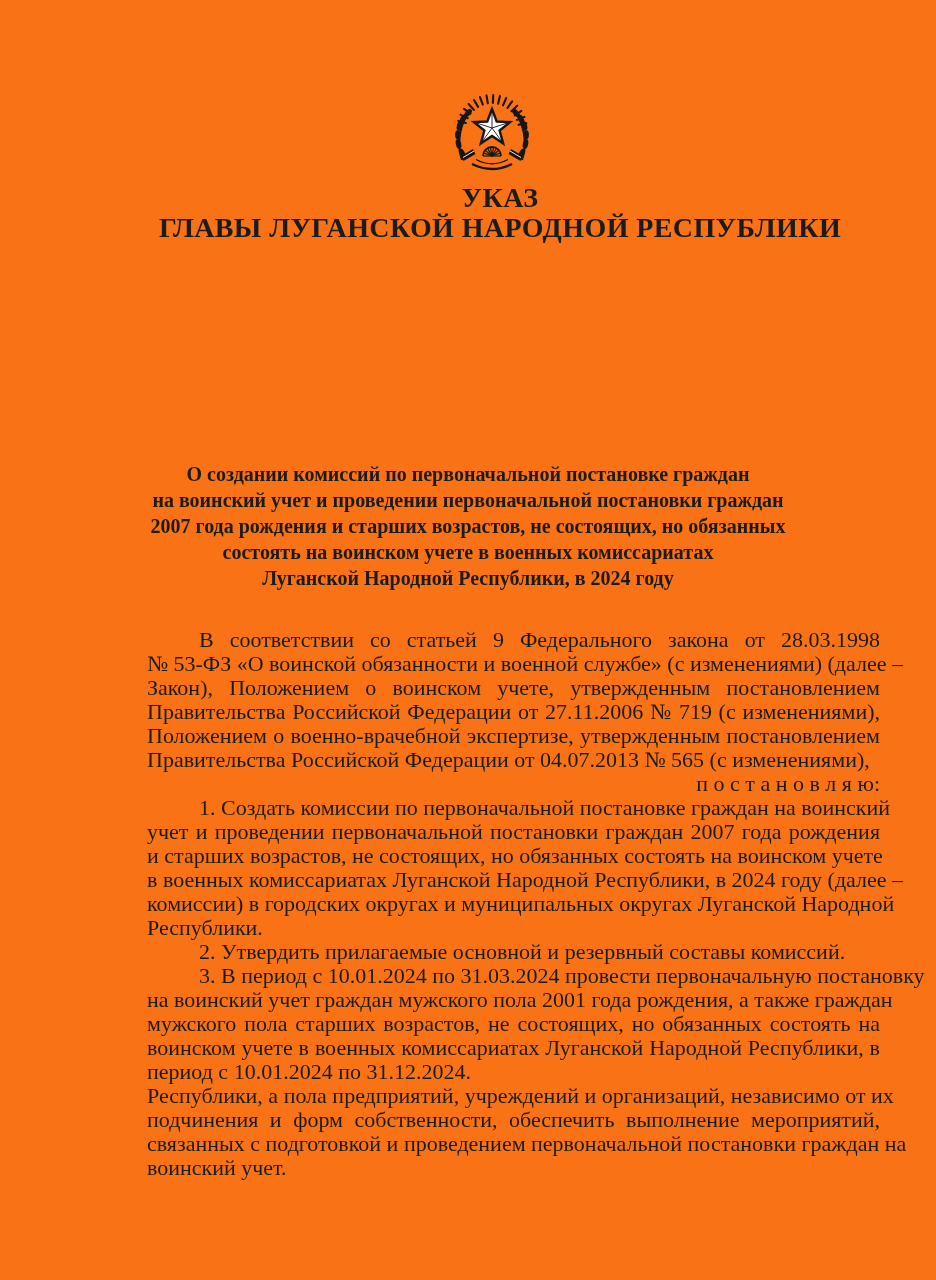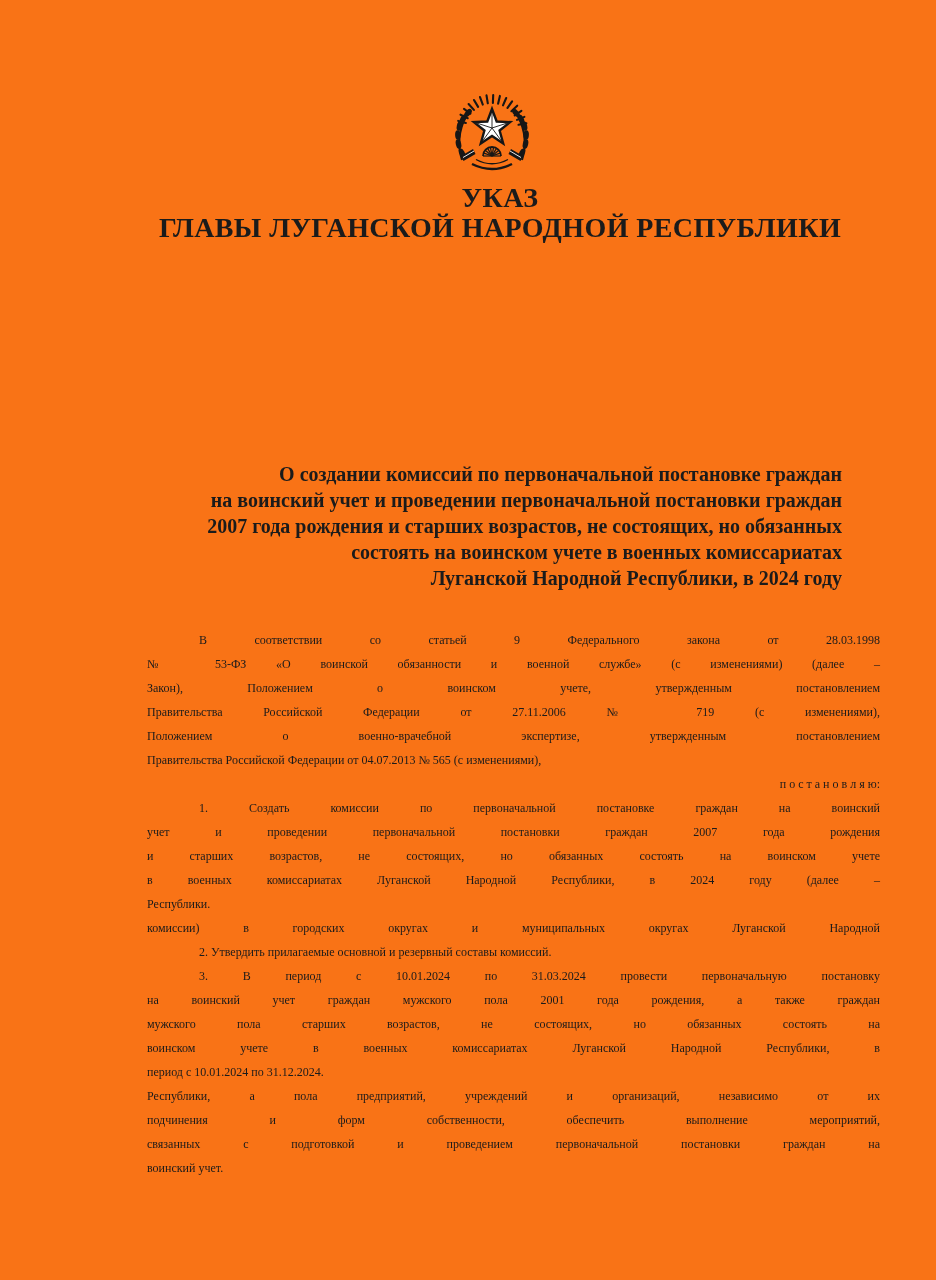--- a/index.html
+++ b/index.html
@@ -15,24 +15,24 @@
   .emblem svg{width:100%;height:100%;}
   .doc-header{
     position:absolute;top:183px;left:32px;width:936px;
     text-align:center;font-weight:bold;font-size:28px;line-height:30px;
     letter-spacing:0.4px;
   }
   .subject{
     position:absolute;top:461px;left:94px;width:748px;
     font-weight:bold;font-size:20px;line-height:26px;
   }
-  .tline{text-align:right;white-space:nowrap;}
+  .tline{text-align:center;white-space:nowrap;}
   .body{
     position:absolute;top:628px;left:147px;width:733px;
-    font-size:12px;line-height:24px;
+    font-size:22px;line-height:24px;
   }
   .jline{
     text-align:justify;
     text-align-last:justify;
     white-space:nowrap;
   }
   .para .ln-first{text-indent:52px;}
   .para .ln-last{text-align-last:left;}
   .resolve{line-height:24px;text-align:right;}
 </style>
@@ -143,22 +143,22 @@
         <div class="jline ln-last">Правительства Российской Федерации от 04.07.2013 № 565 (с изменениями),</div>
       </div>
 
     <div class="resolve">п о с т а н о в л я ю:</div>
 
     <div class="para">
         <div class="jline ln-first">1. Создать комиссии по первоначальной постановке граждан на воинский</div>
         <div class="jline">учет и проведении первоначальной постановки граждан 2007 года рождения</div>
         <div class="jline">и старших возрастов, не состоящих, но обязанных состоять на воинском учете</div>
         <div class="jline">в военных комиссариатах Луганской Народной Республики, в 2024 году (далее –</div>
+        <div class="jline">комиссии) в городских округах и муниципальных округах Луганской Народной</div>
         <div class="jline ln-last">Республики.</div>
-        <div class="jline">комиссии) в городских округах и муниципальных округах Луганской Народной</div>
       </div>
 
     <div class="para">
         <div class="jline ln-first ln-last">2. Утвердить прилагаемые основной и резервный составы комиссий.</div>
       </div>
 
     <div class="para">
         <div class="jline ln-first">3. В период с 10.01.2024 по 31.03.2024 провести первоначальную постановку</div>
         <div class="jline">на воинский учет граждан мужского пола 2001 года рождения, а также граждан</div>
         <div class="jline">мужского пола старших возрастов, не состоящих, но обязанных состоять на</div>

